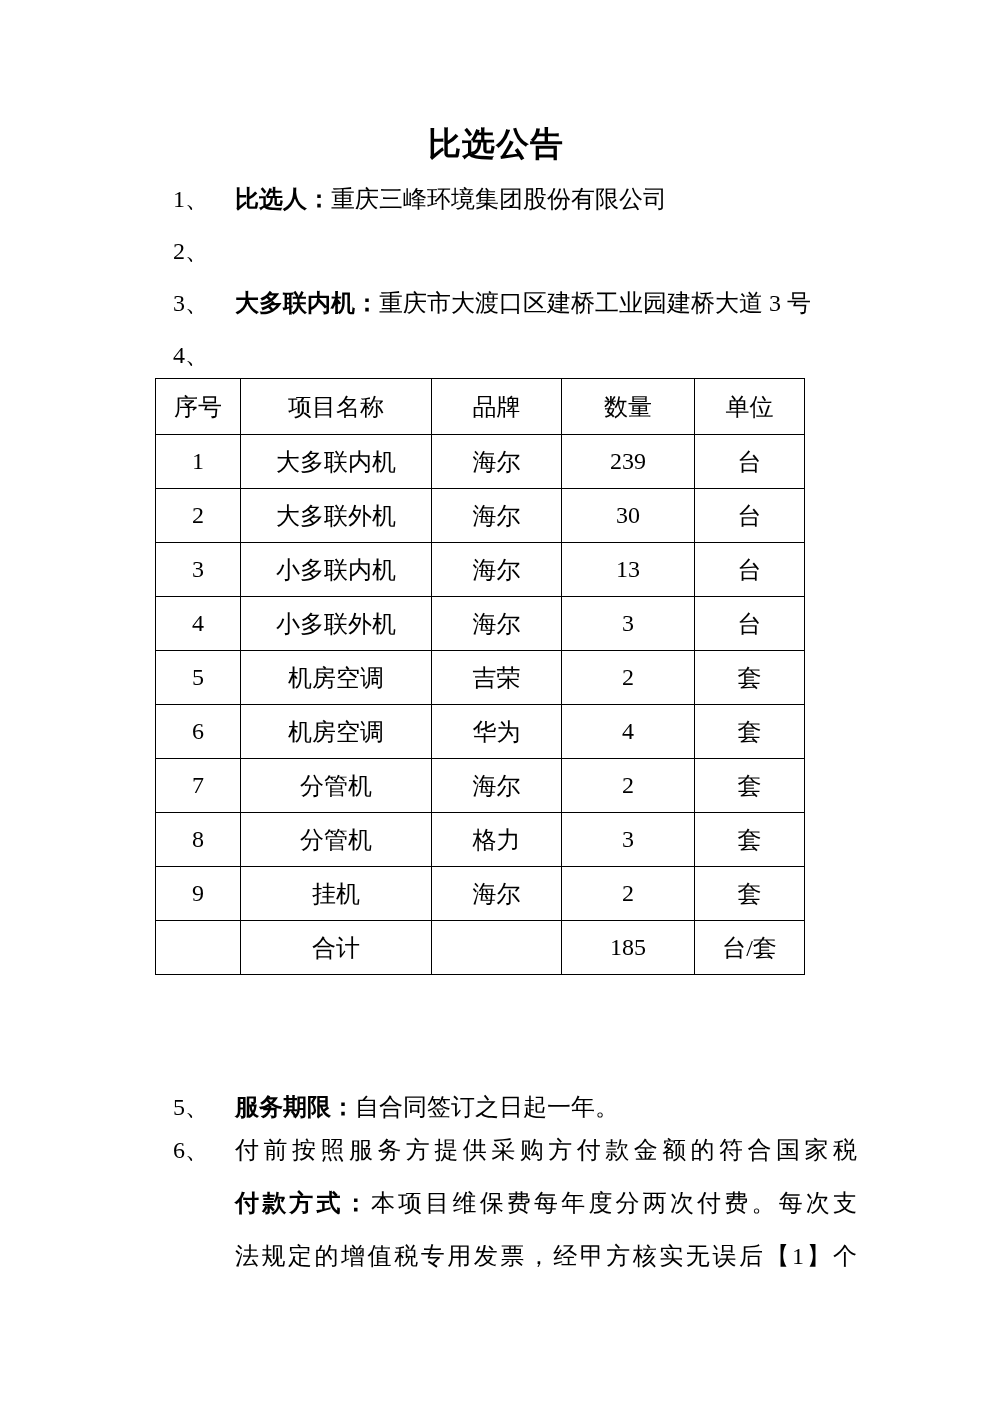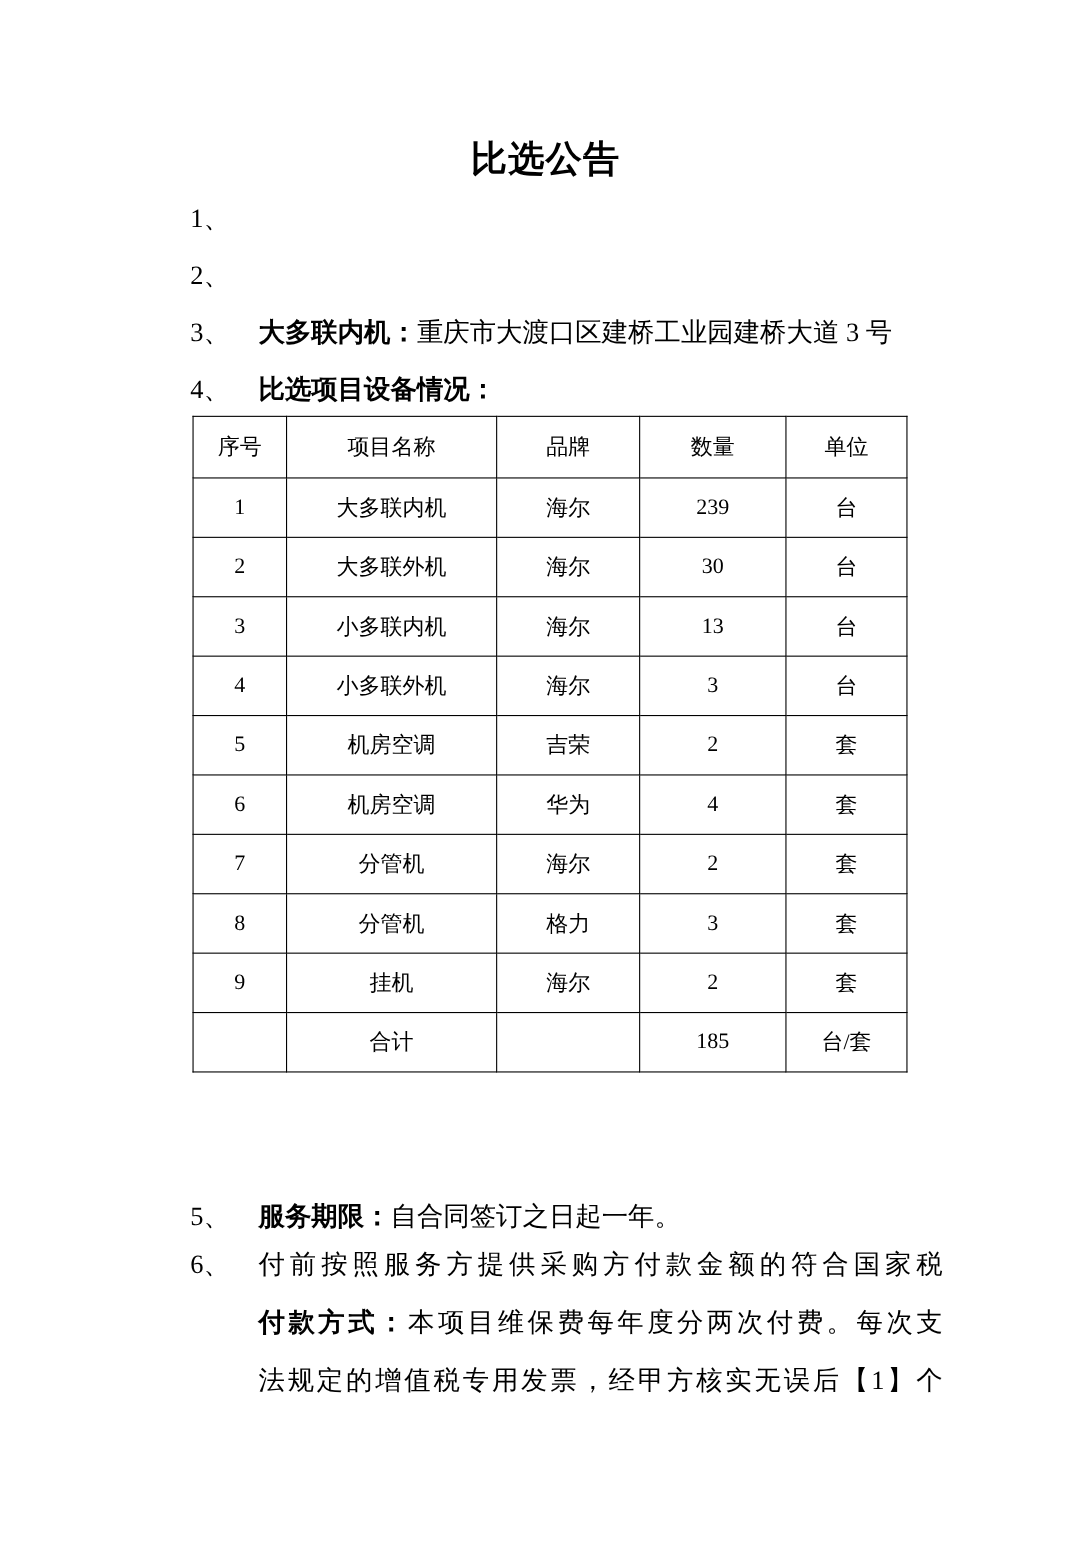--- a/index.html
+++ b/index.html
@@ -52,24 +52,24 @@
   }
   .jline {
     line-height: 53px;
     text-align: justify;
     text-align-last: justify;
     white-space: normal;
   }
   table.equip {
     position: absolute;
     top: 378px;
-    left: 175px;
+    left: 155px;
     border-collapse: collapse;
     table-layout: fixed;
-    font-size: 20px;
+    font-size: 24px;
   }
   table.equip th,
   table.equip td {
     border: 1px solid #000000;
     text-align: center;
     vertical-align: middle;
     font-weight: normal;
     padding: 0 4px;
     overflow: hidden;
   }
@@ -83,34 +83,34 @@
 </style>
 </head>
 <body>
 
 <div class="page">
 
   <div class="doc-title">比选公告</div>
 
   <div class="item" style="top:184px">
     <span class="num">1、</span>
+    <span class="body"><span class="label">比选人：</span><span>重庆三峰环境集团股份有限公司</span></span>
   </div>
 
   <div class="item" style="top:236px">
     <span class="num">2、</span>
   </div>
 
   <div class="item" style="top:288px">
     <span class="num">3、</span>
     <span class="body"><span class="label">大多联内机：</span><span>重庆市大渡口区建桥工业园建桥大道 3 号</span></span>
   </div>
 
   <div class="item" style="top:340px">
     <span class="num">4、</span>
-    <span class="body"><span class="label">比选项目设备情况：</span><span></span></span>
   </div>
 
   <table class="equip">
     <colgroup>
       <col class="c-no">
         <col class="c-name">
         <col class="c-brand">
         <col class="c-qty">
         <col class="c-unit">
     </colgroup>

